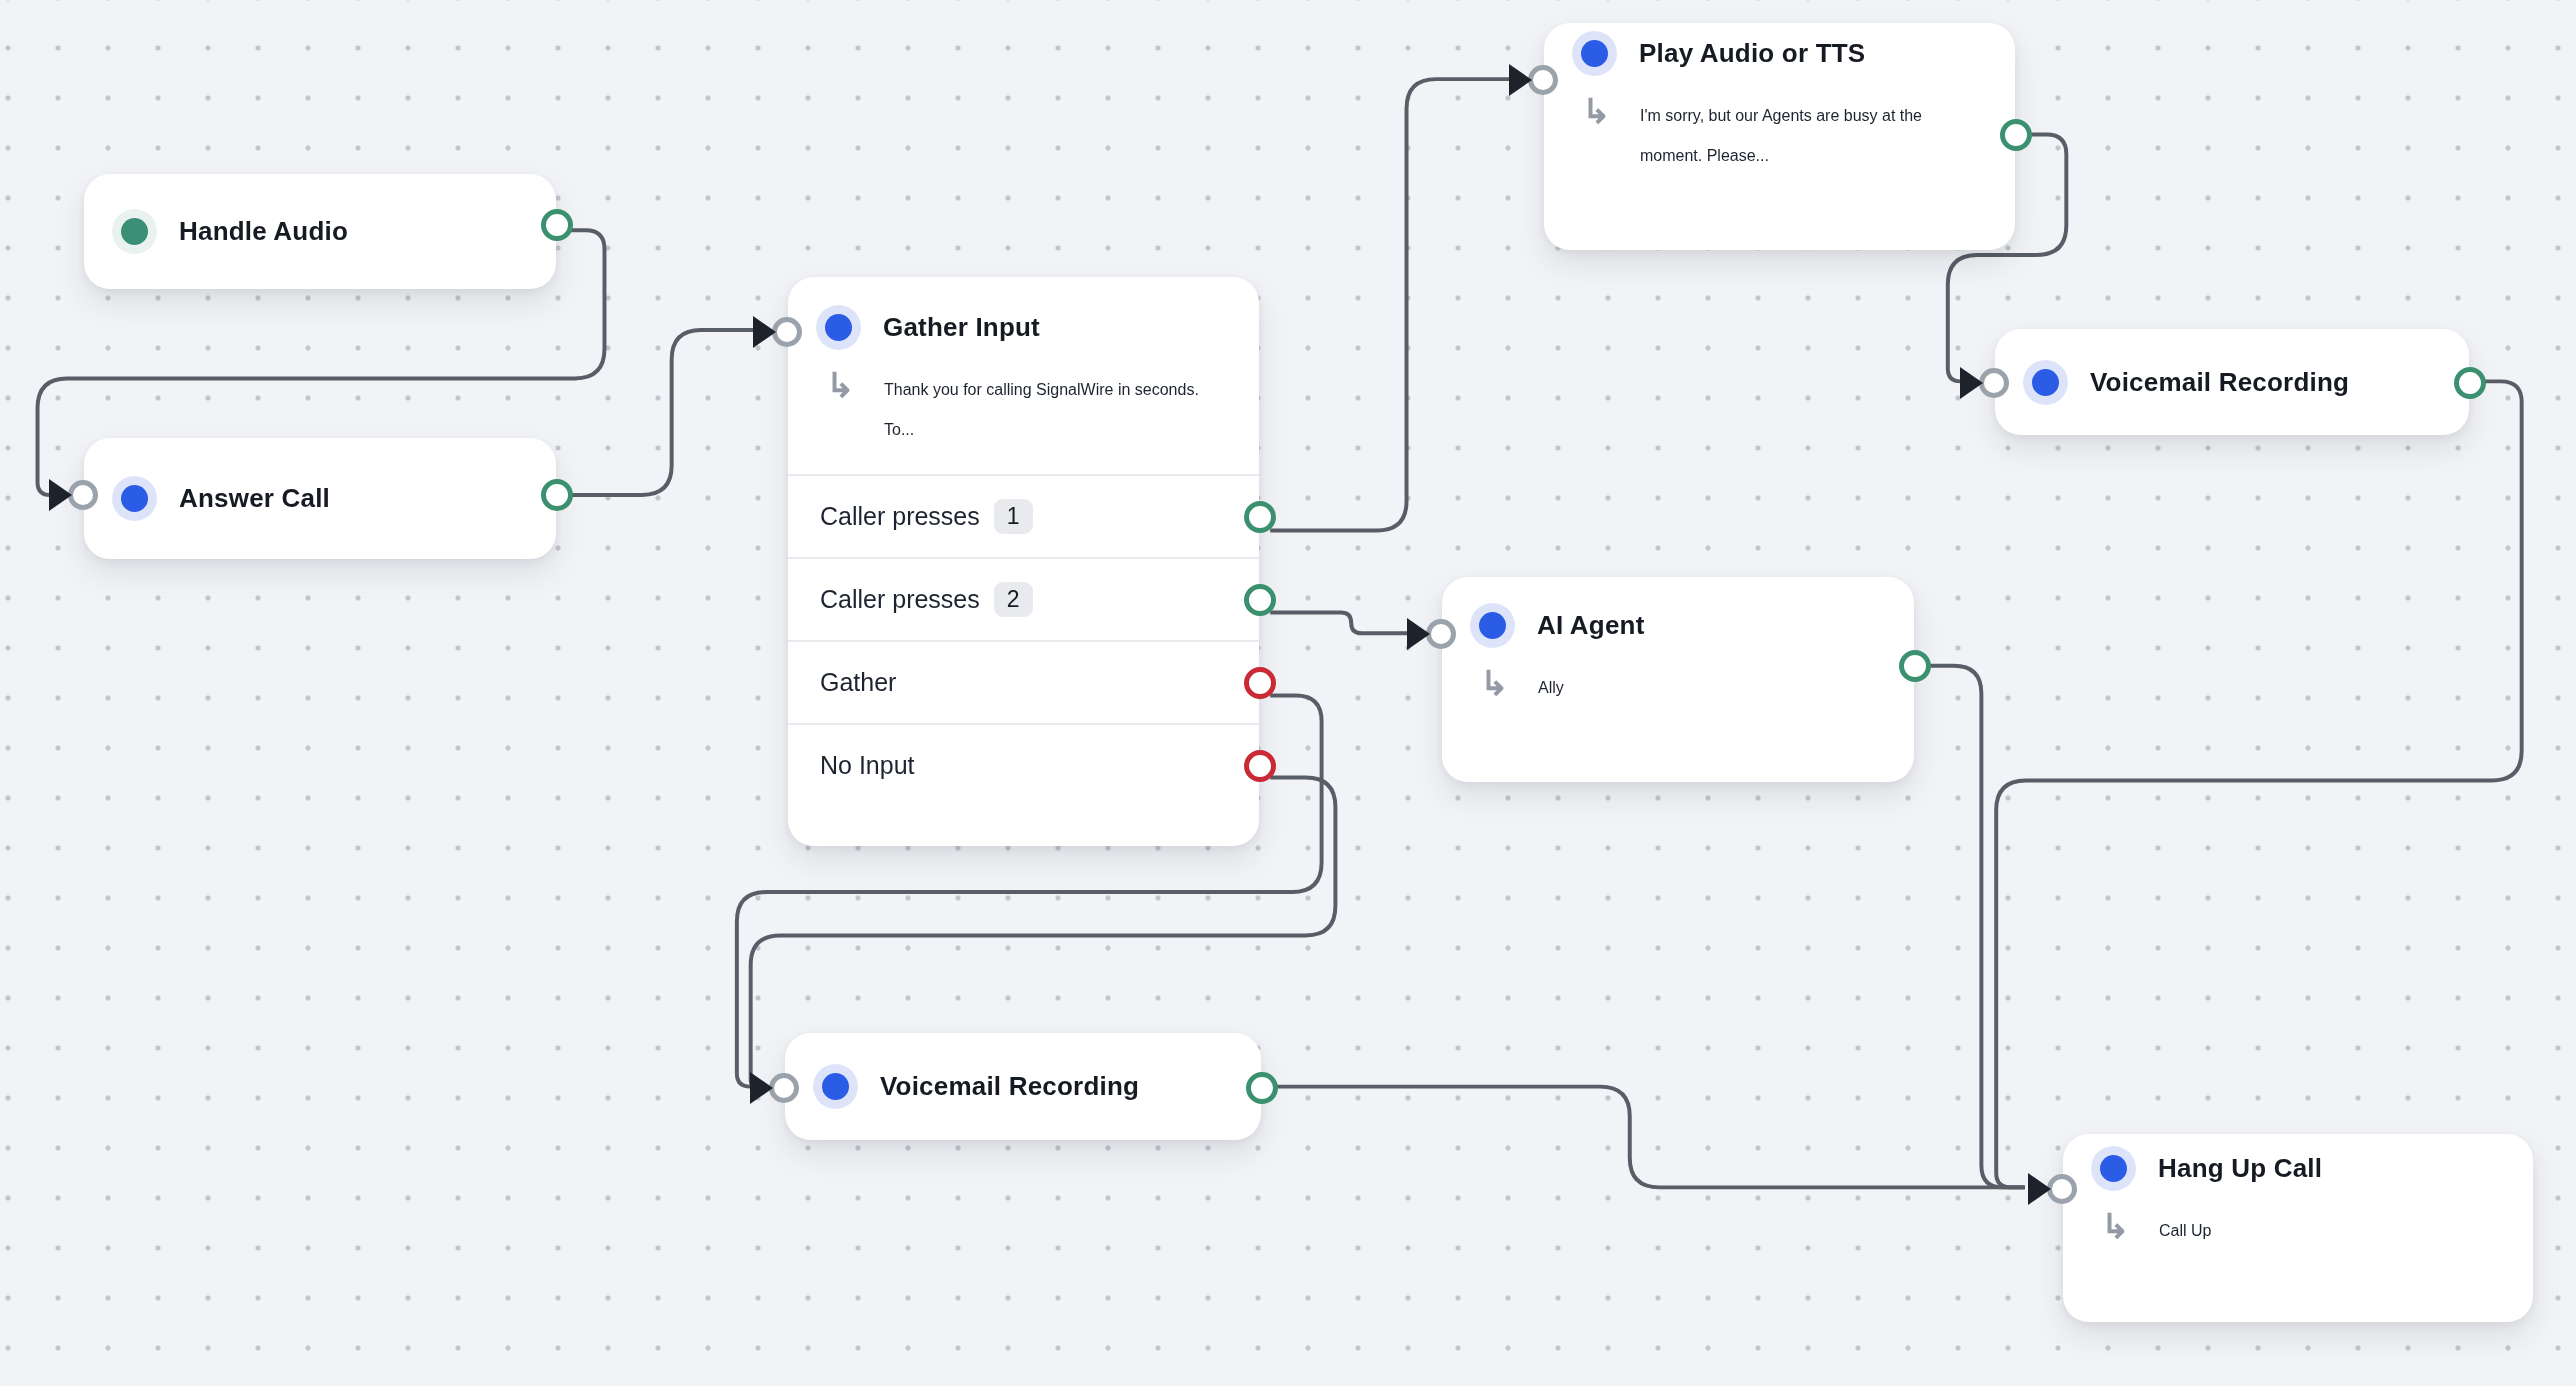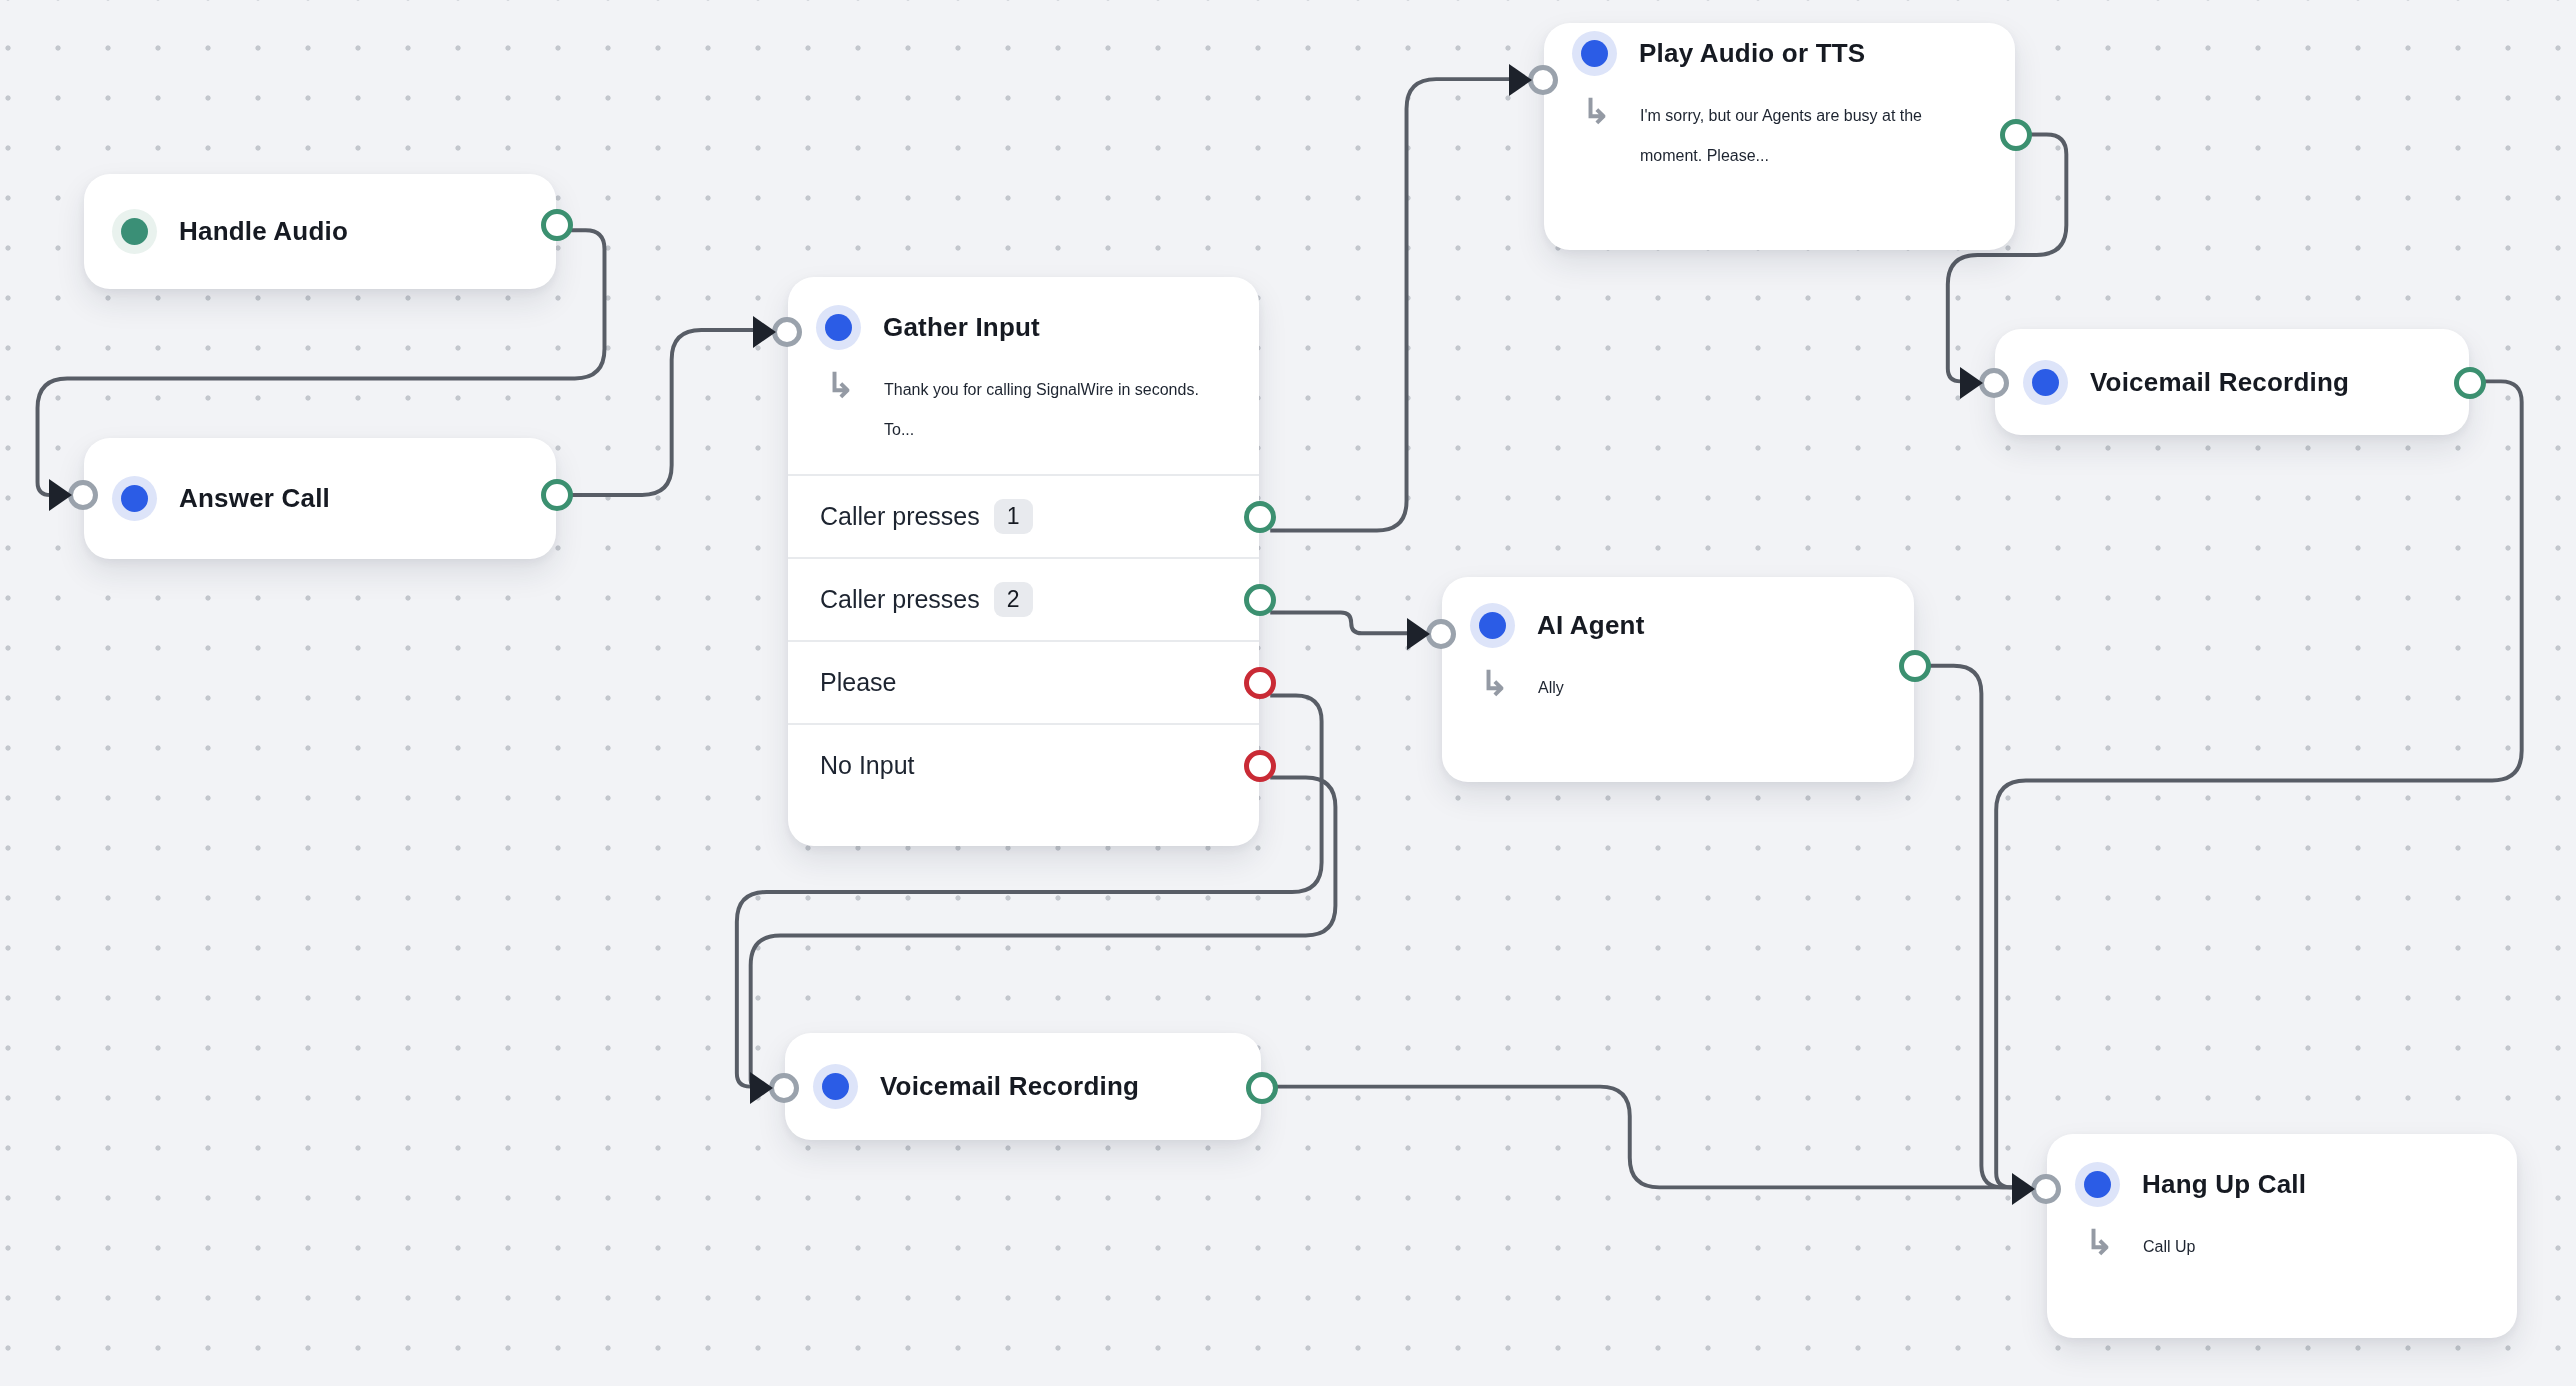--- a/index.html
+++ b/index.html
@@ -69,21 +69,21 @@
   .row-label{font-size:25px;color:var(--sub);}
   .badge{display:inline-block;background:var(--badge);border-radius:9px;margin-left:14px;padding:4px 13px;font-size:23px;color:var(--ink);}
   .row .port-out{top:50%;margin-top:-16px;}
 
   #n-play{padding-top:8px;}
   #n-play .port-in{top:42px;} #n-play .port-out{top:96px;}
   #n-ai{padding-top:26px;}
   #n-ai .port-in{top:42px;} #n-ai .port-out{top:73px;}
   #n-vmright .port-in{top:39px;} #n-vmright .port-out{top:38px;}
   #n-vmbottom .port-in{top:40px;} #n-vmbottom .port-out{top:39px;}
-  #n-hangup{padding-top:28px;}
+  #n-hangup{padding-top:12px;margin-left:16px;}
   #n-hangup .port-in{top:40px;}
 </style>
 </head>
 <body>
 
 <div class="canvas">
   <svg id="wires" viewBox="0 0 2608 1404">
       <path d="M 574 233 L 593 233 Q 612 233 612 252 L 612 353 Q 612 383 582 383 L 68 383 Q 38 383 38 413 L 38 488 Q 38 501 51 501 L 64 501" class="wire"></path>
       <path d="M 574 501 L 650 501 Q 680 501 680 471 L 680 364 Q 680 334 710 334 L 776 334" class="wire"></path>
       <path d="M 1286 537 L 1394 537 Q 1424 537 1424 507 L 1424 110 Q 1424 80 1454 80 L 1541 80" class="wire"></path>
@@ -132,21 +132,21 @@
         <span class="row-label">Caller presses</span>
         <span class="badge">1</span>
         <span class="port-out"></span>
       </div>
       <div class="row">
         <span class="row-label">Caller presses</span>
         <span class="badge">2</span>
         <span class="port-out"></span>
       </div>
       <div class="row">
-        <span class="row-label">Please</span>
+        <span class="row-label">Gather</span>
         <span class="port-out red"></span>
       </div>
       <div class="row">
         <span class="row-label">No Input</span>
         <span class="port-out red"></span>
       </div>
     </div>
   </div>
 
   <div class="node" id="n-play">

